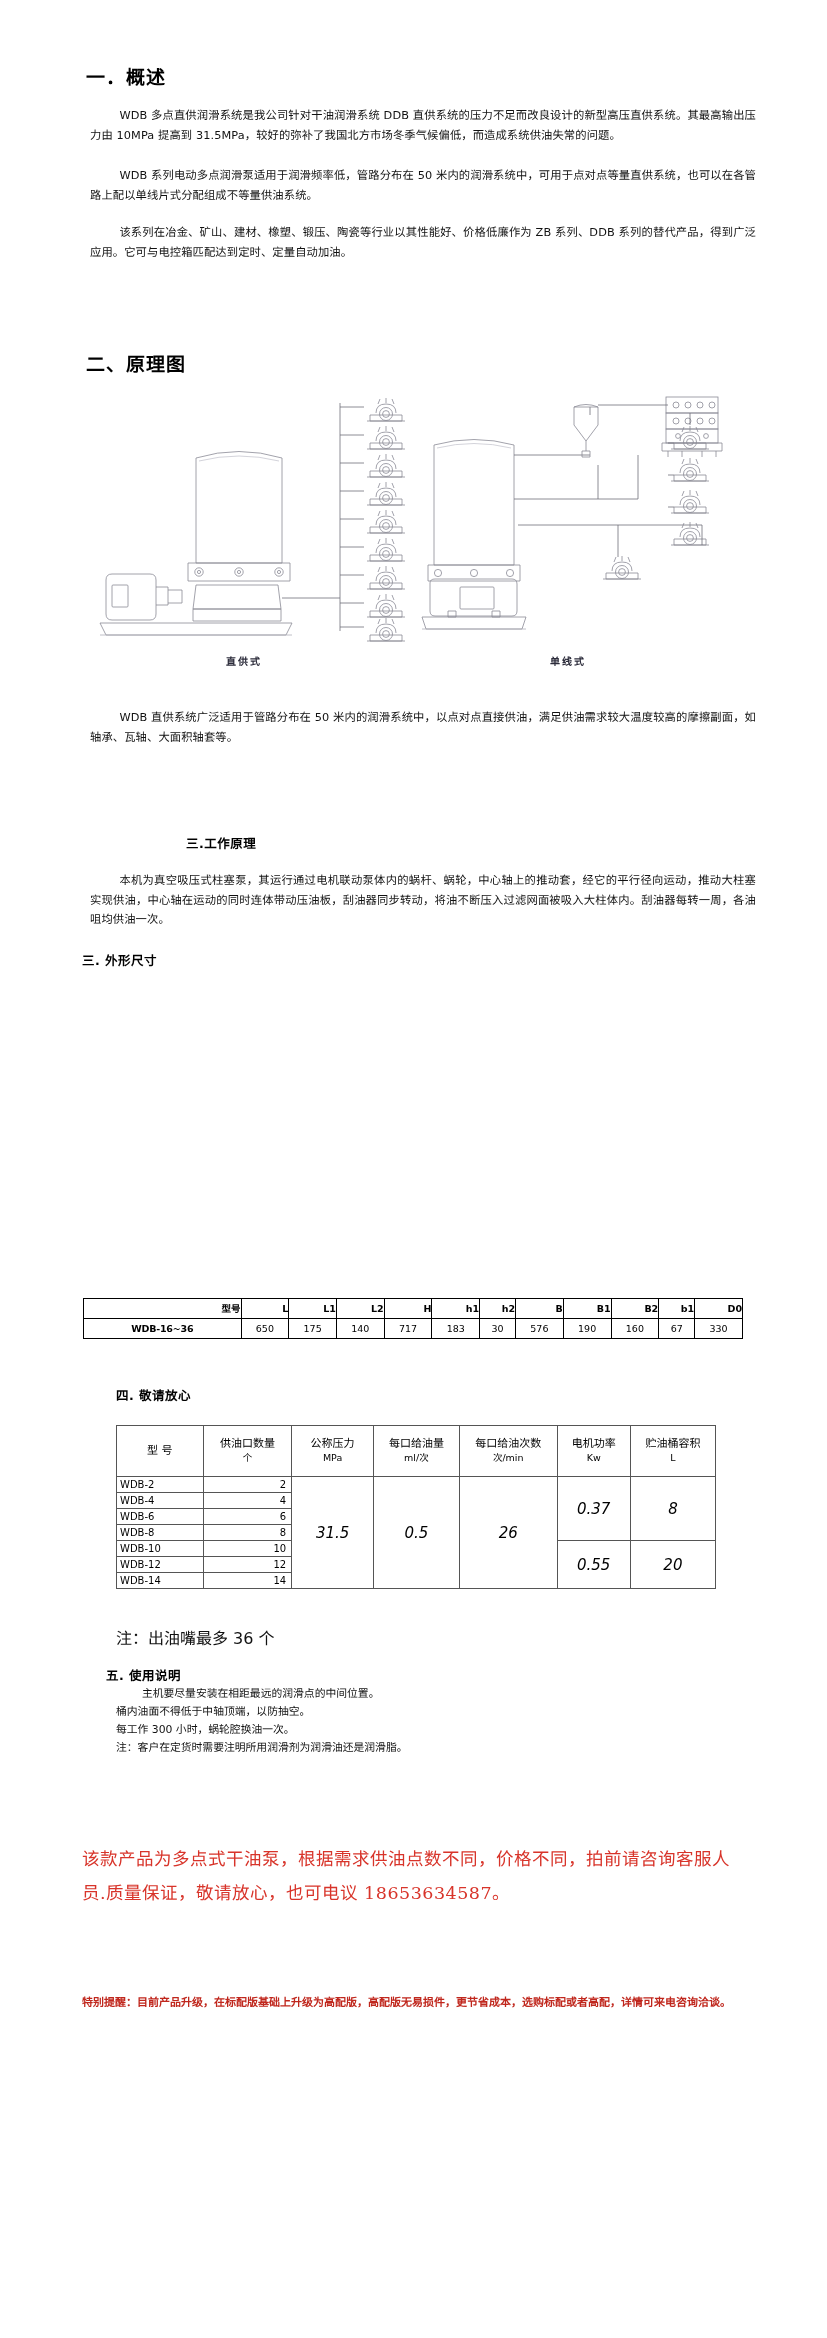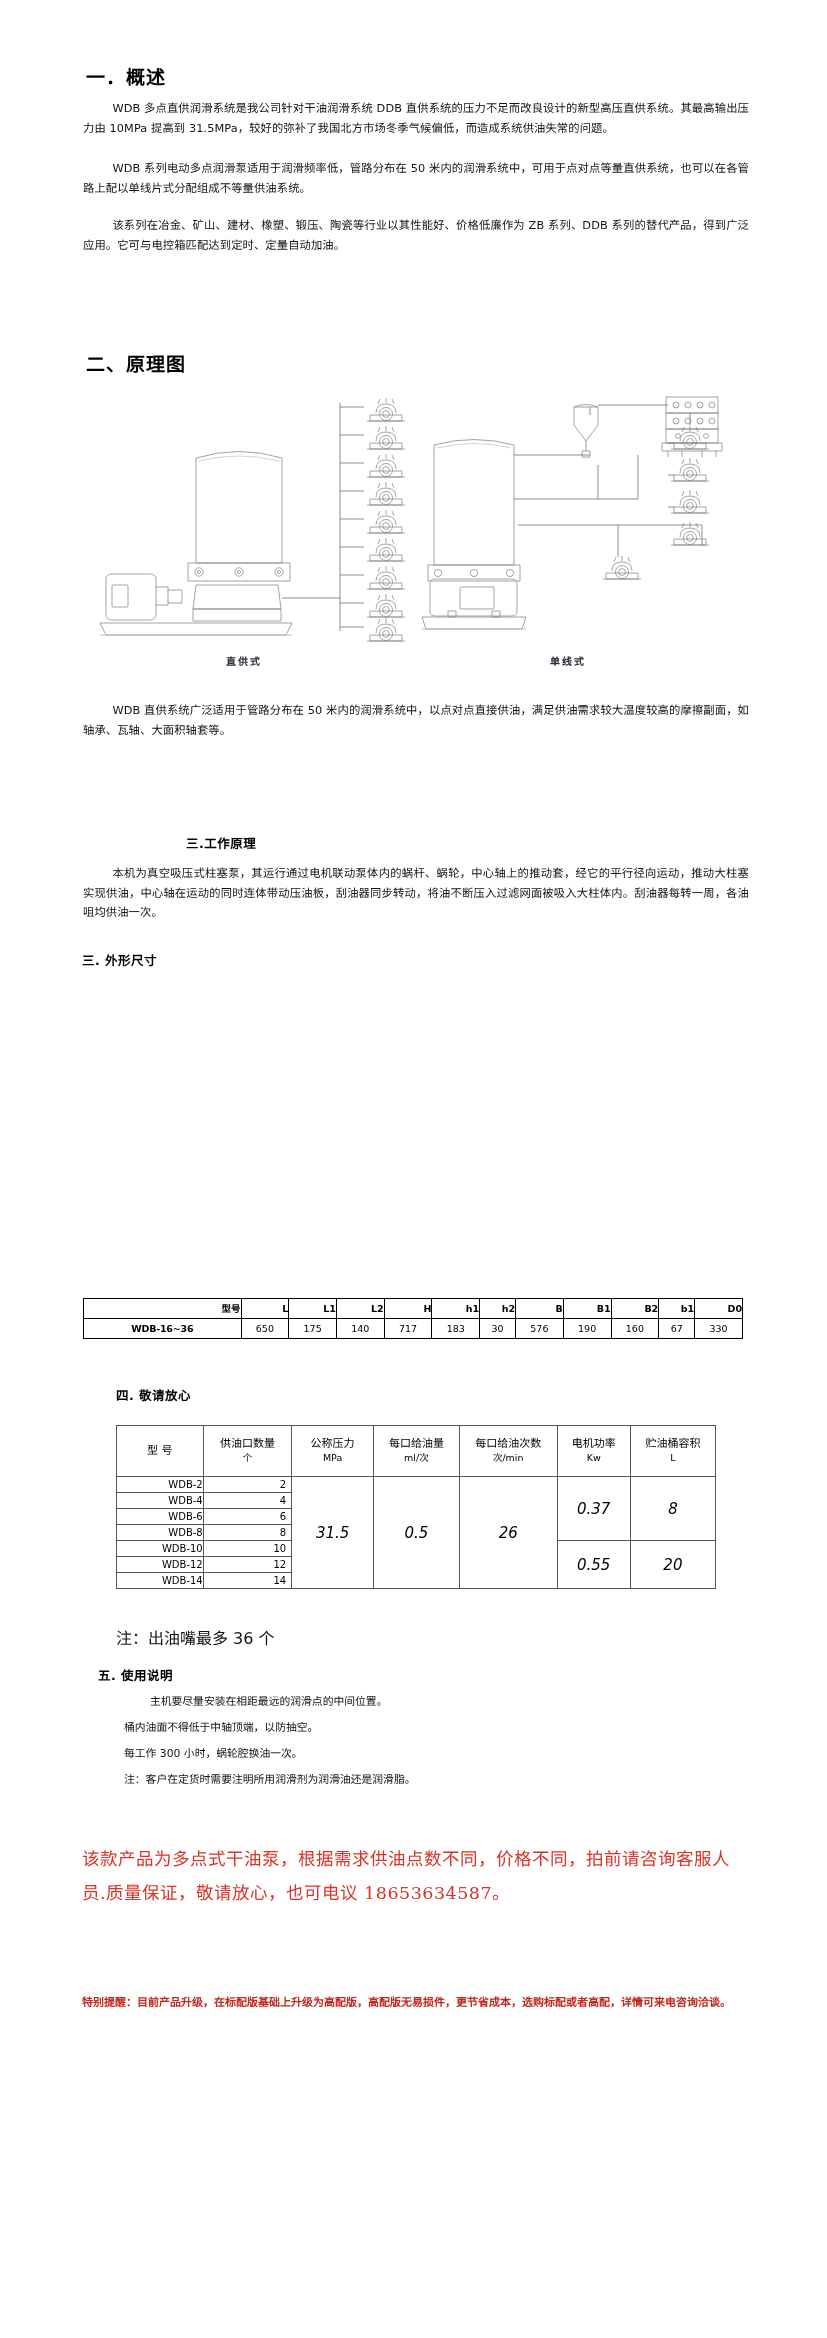--- a/index.html
+++ b/index.html
@@ -38,21 +38,21 @@
     letter-spacing: 1px;
     margin: 0;
     color: #000;
   }
   .sec1-title { position: absolute; left: 8px; top: 62px; }
   .sec2-title { position: absolute; left: 8px; top: 349px; }
 
   p.body-text {
     font-size: 11.3px;
     line-height: 19.5px;
-    margin: 1px;
+    margin: 8px;
     text-align: justify;
     text-justify: inter-ideograph;
     color: #111;
     letter-spacing: 0.1px;
   }
   .indent { text-indent: 2.6em; }
 
   .p1 { position: absolute; left: 4px; top: 98px;  width: 666px; }
   .p2 { position: absolute; left: 4px; top: 158px; width: 666px; }
   .p3 { position: absolute; left: 4px; top: 215px; width: 666px; }
@@ -142,47 +142,47 @@
     font-weight: normal;
   }
   table.tech thead th {
     height: 46px;
     line-height: 14px;
     font-size: 11px;
     padding: 2px 3px;
   }
   table.tech thead th .unit { font-size: 9.5px; display: block; }
   table.tech td.m-name {
-    text-align: right;
+    text-align: left;
     padding-left: 3px;
     height: 15px;
     font-size: 10px;
   }
   table.tech td.m-num {
     text-align: right;
     padding-right: 5px;
     height: 15px;
     font-size: 10px;
   }
   table.tech td.span { font-size: 15px; font-style: italic; }
 
   .note-line {
     position: absolute;
     left: 38px; top: 1625px;
     font-size: 16px; color: #111;
   }
 
-  .sec5-title { position: absolute; left: 20px; top: 1665px; }
+  .sec5-title { position: absolute; left: 28px; top: 1665px; }
   .usage-block {
     position: absolute;
     left: 38px; top: 1685px;
     width: 636px;
   }
   .usage-block p {
-    margin: 8px;
+    margin: 0;
     font-size: 10.8px;
     line-height: 18px;
     color: #111;
   }
   .usage-block p.ind { text-indent: 2.4em; }
 
   
   .promo {
     position: absolute;
     left: 4px;

